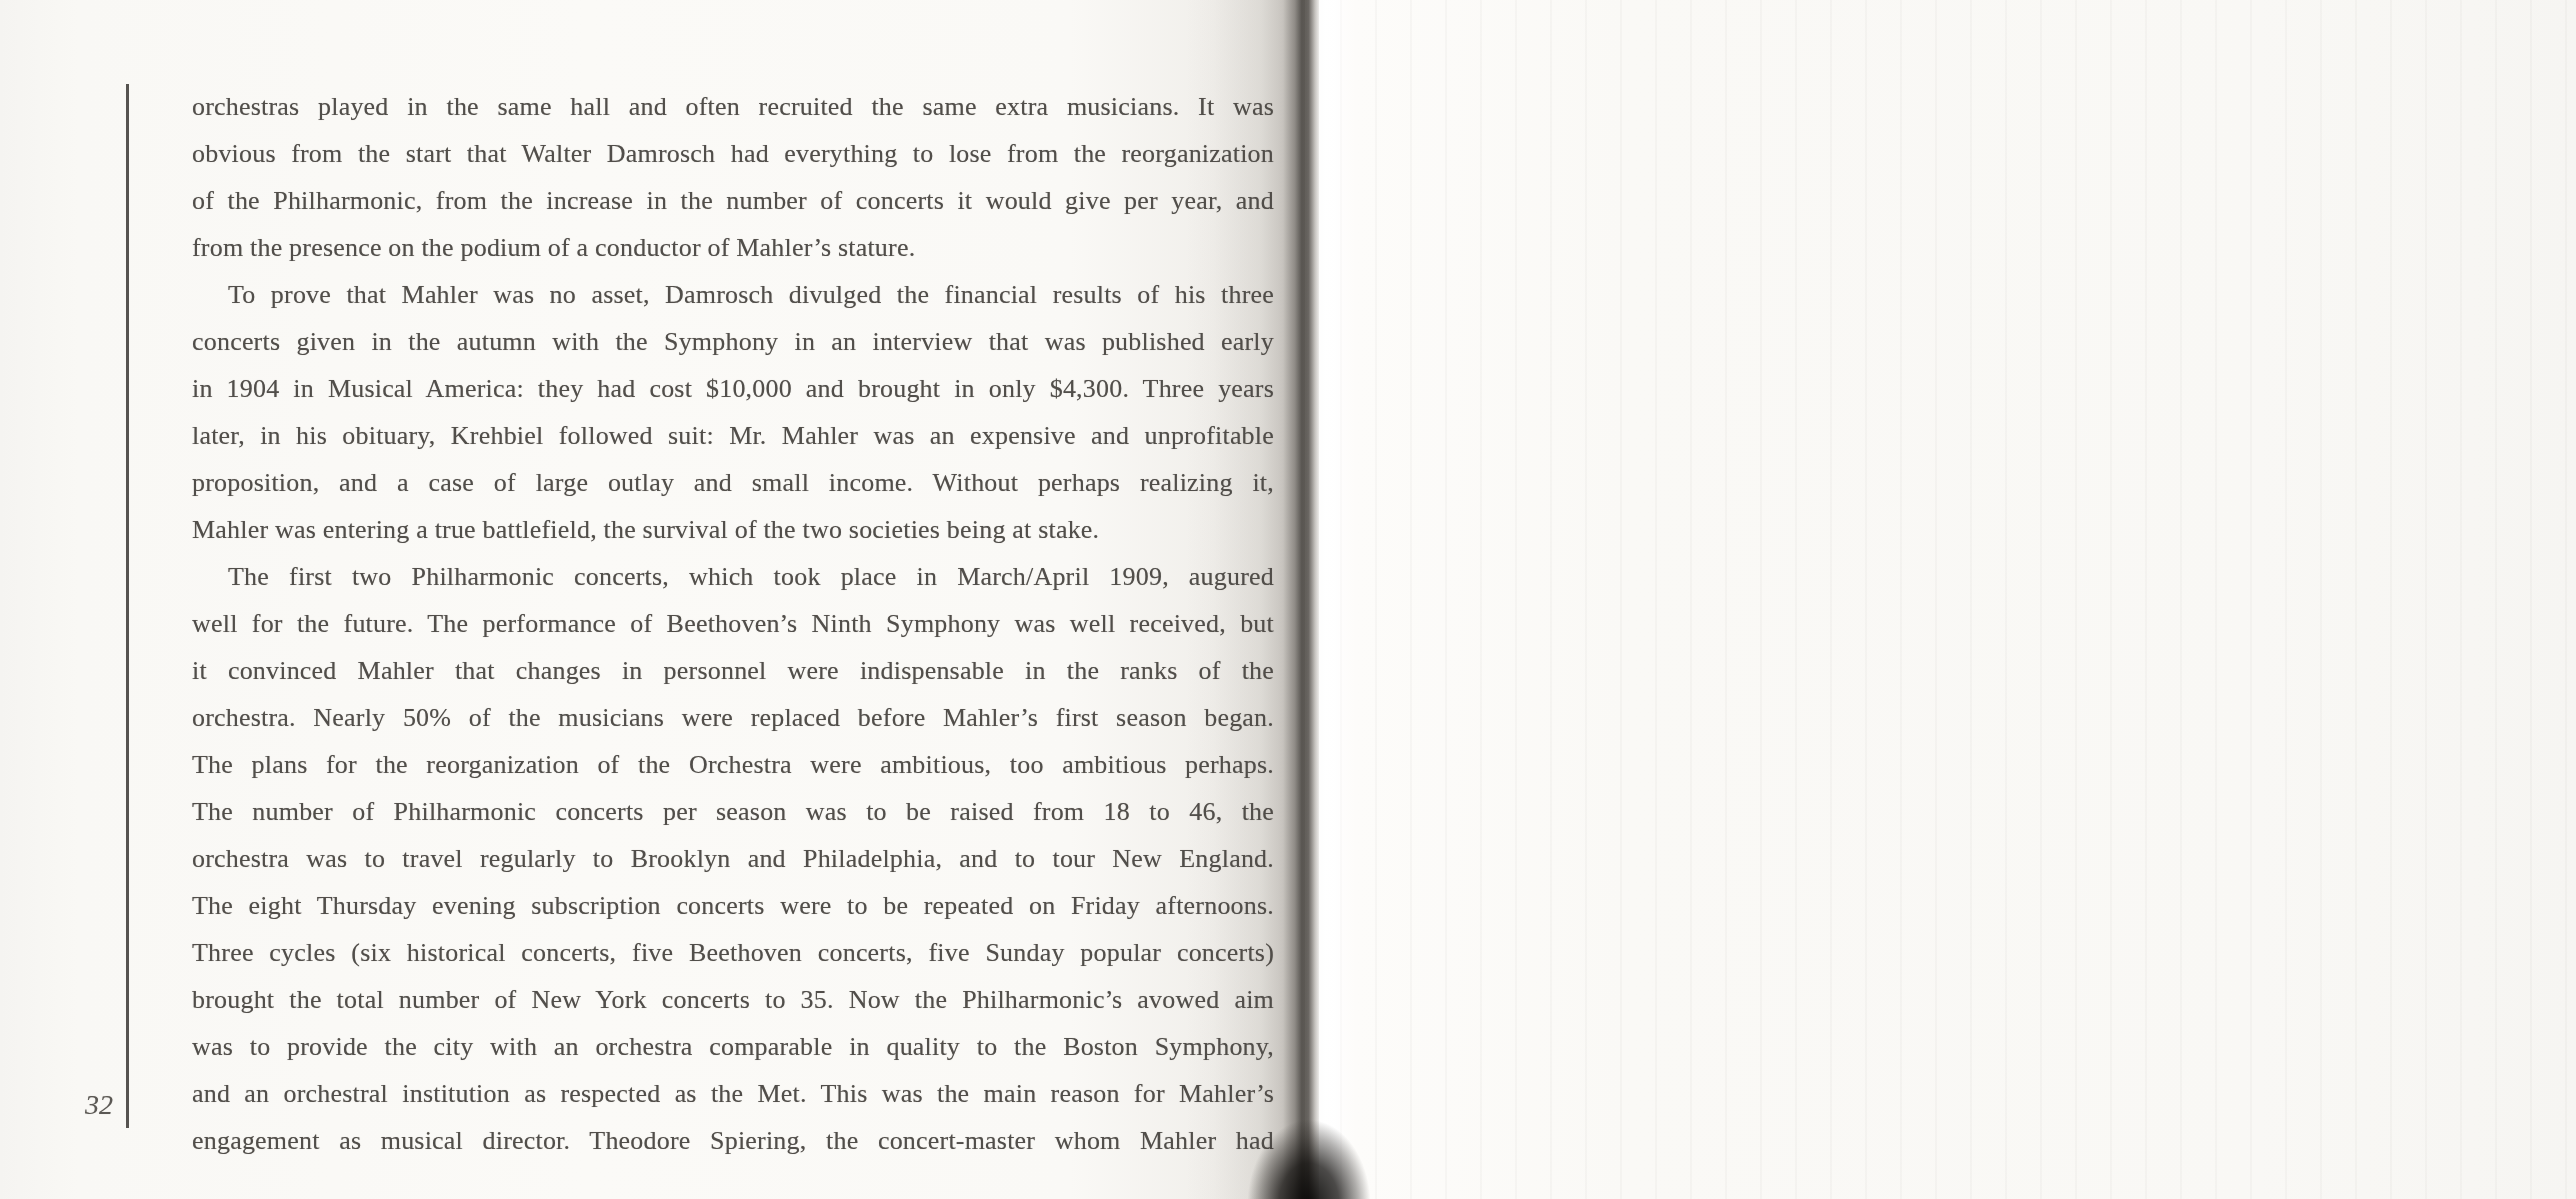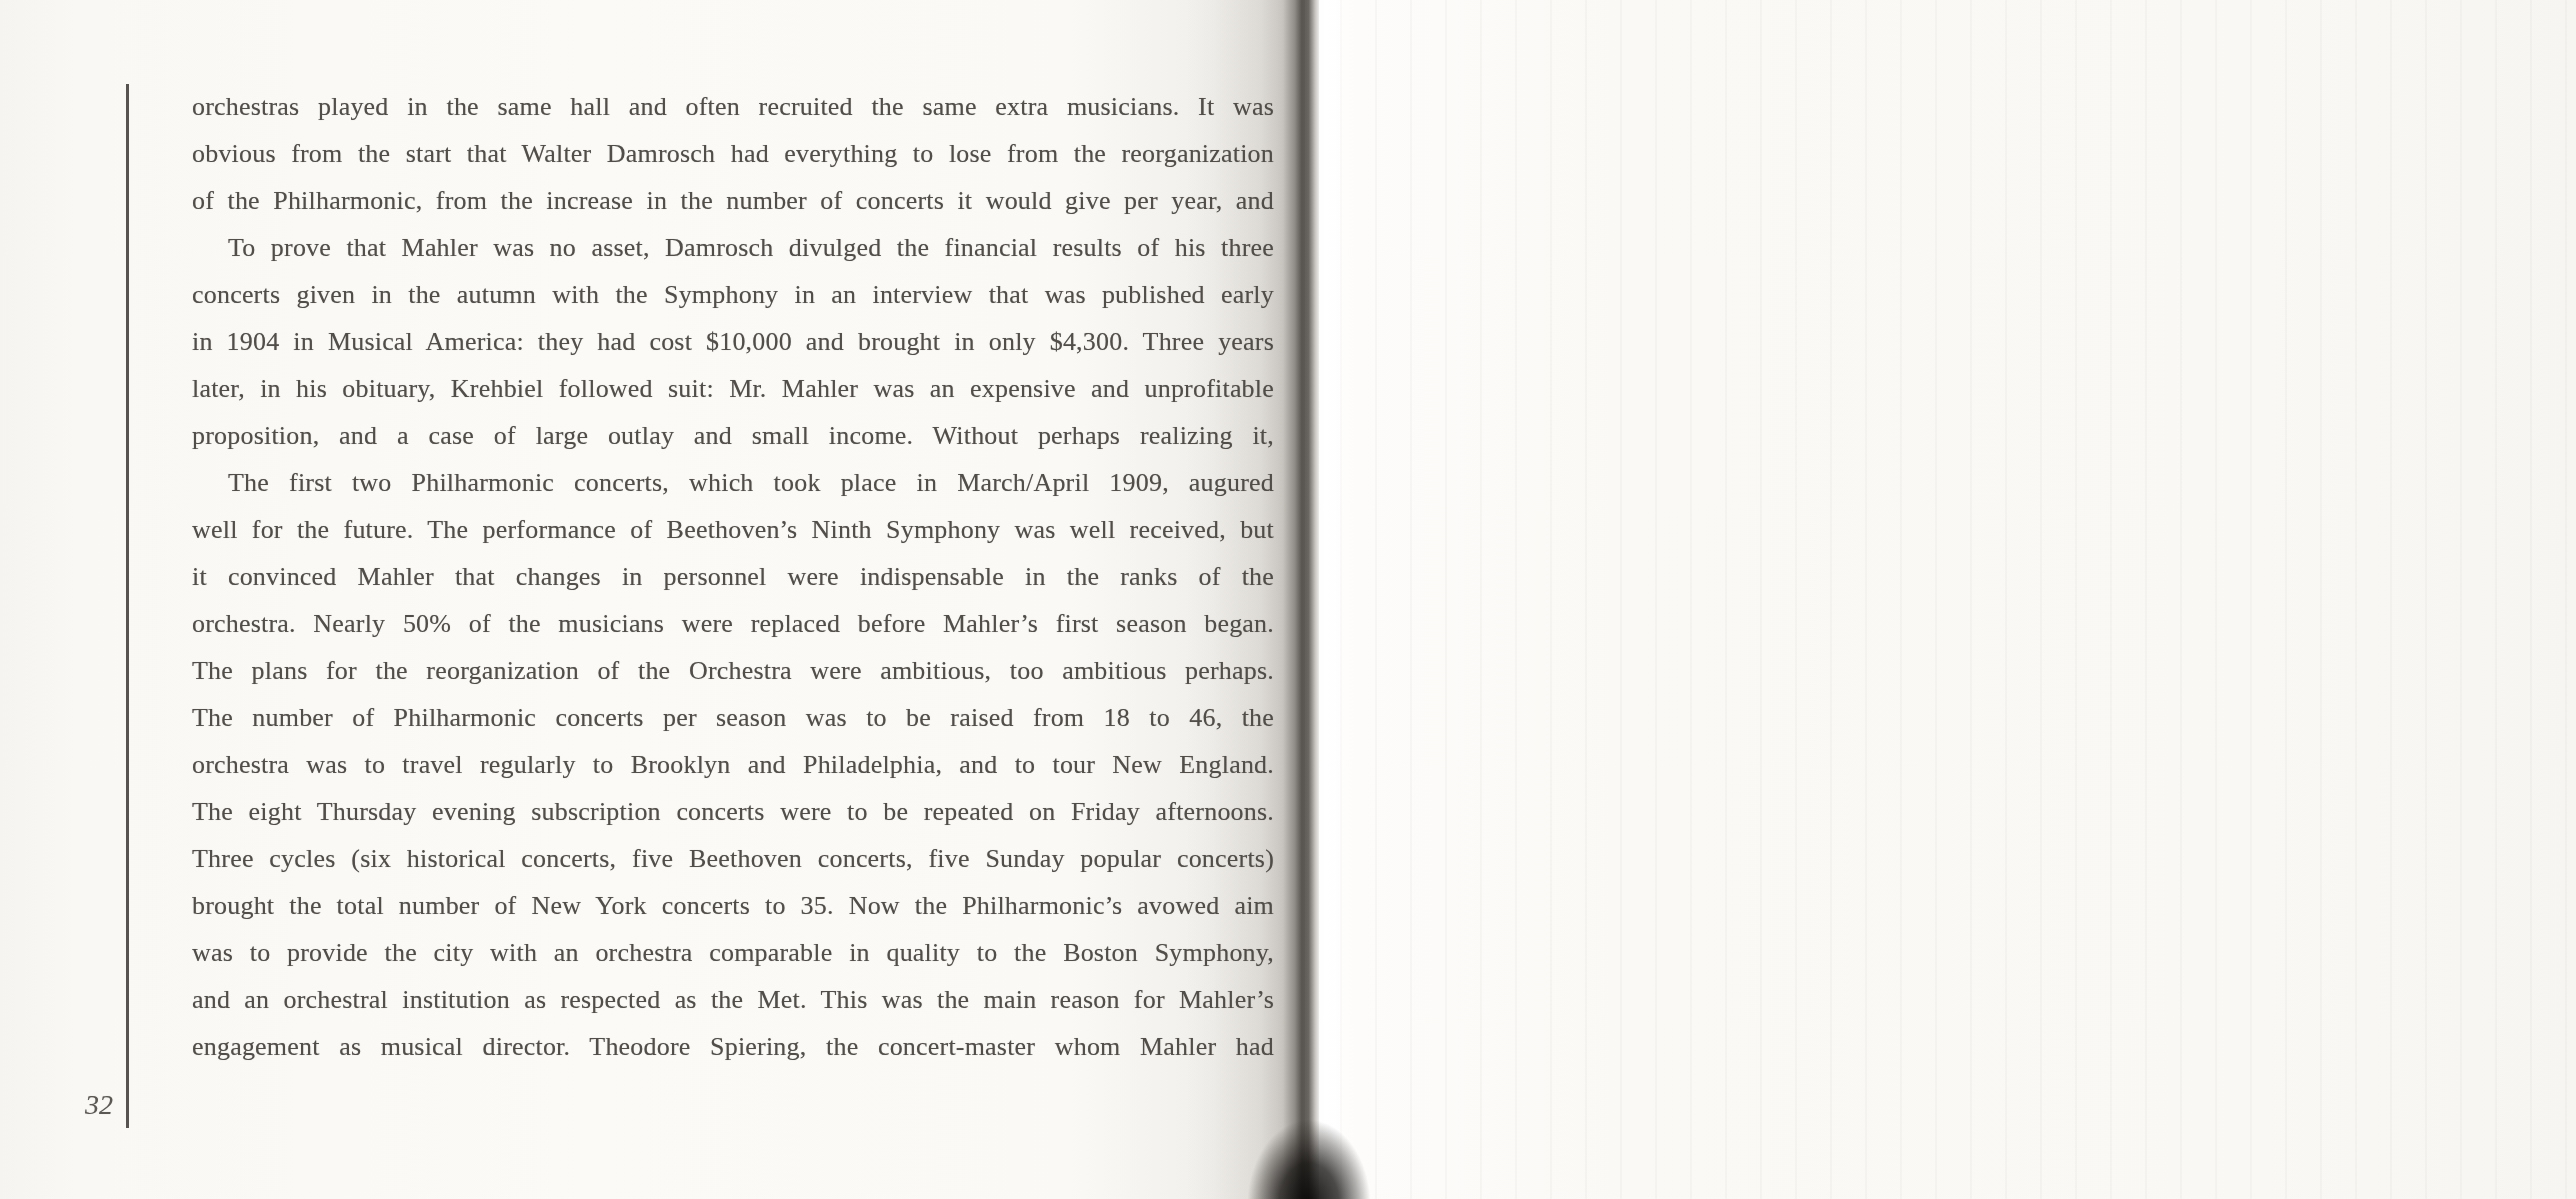--- a/index.html
+++ b/index.html
@@ -96,25 +96,27 @@
 
 <div class="spread">
 
   <section class="page page-left">
     <div class="rule rule-left"></div>
     <div class="pagenum pagenum-left">32</div>
     <div class="textblock textblock-left">
         <div class="line"><span>orchestras played in the same hall and often recruited the same extra musicians. It was</span></div>
         <div class="line"><span>obvious from the start that Walter Damrosch had everything to lose from the reorganization</span></div>
         <div class="line"><span>of the Philharmonic, from the increase in the number of concerts it would give per year, and</span></div>
+        <div class="line parend"><span>from the presence on the podium of a conductor of Mahler’s stature.</span></div>
         <div class="line indent"><span>To prove that Mahler was no asset, Damrosch divulged the financial results of his three</span></div>
         <div class="line"><span>concerts given in the autumn with the Symphony in an interview that was published early</span></div>
         <div class="line"><span>in 1904 in </span><span class="it">Musical America</span><span>: they had cost $10,000 and brought in only $4,300. Three years</span></div>
         <div class="line"><span>later, in his obituary, Krehbiel followed suit: Mr. Mahler was an expensive and unprofitable</span></div>
         <div class="line"><span>proposition, and a case of large outlay and small income. Without perhaps realizing it,</span></div>
+        <div class="line parend"><span>Mahler was entering a true battlefield, the survival of the two societies being at stake.</span></div>
         <div class="line indent"><span>The first two Philharmonic concerts, which took place in March/April 1909, augured</span></div>
         <div class="line"><span>well for the future. The performance of Beethoven’s Ninth Symphony was well received, but</span></div>
         <div class="line"><span>it convinced Mahler that changes in personnel were indispensable in the ranks of the</span></div>
         <div class="line"><span>orchestra. Nearly 50% of the musicians were replaced before Mahler’s first season began.</span></div>
         <div class="line"><span>The plans for the reorganization of the Orchestra were ambitious, too ambitious perhaps.</span></div>
         <div class="line"><span>The number of Philharmonic concerts per season was to be raised from 18 to 46, the</span></div>
         <div class="line"><span>orchestra was to travel regularly to Brooklyn and Philadelphia, and to tour New England.</span></div>
         <div class="line"><span>The eight Thursday evening subscription concerts were to be repeated on Friday afternoons.</span></div>
         <div class="line"><span>Three cycles (six historical concerts, five Beethoven concerts, five Sunday popular concerts)</span></div>
         <div class="line"><span>brought the total number of New York concerts to 35. Now the Philharmonic’s avowed aim</span></div>

